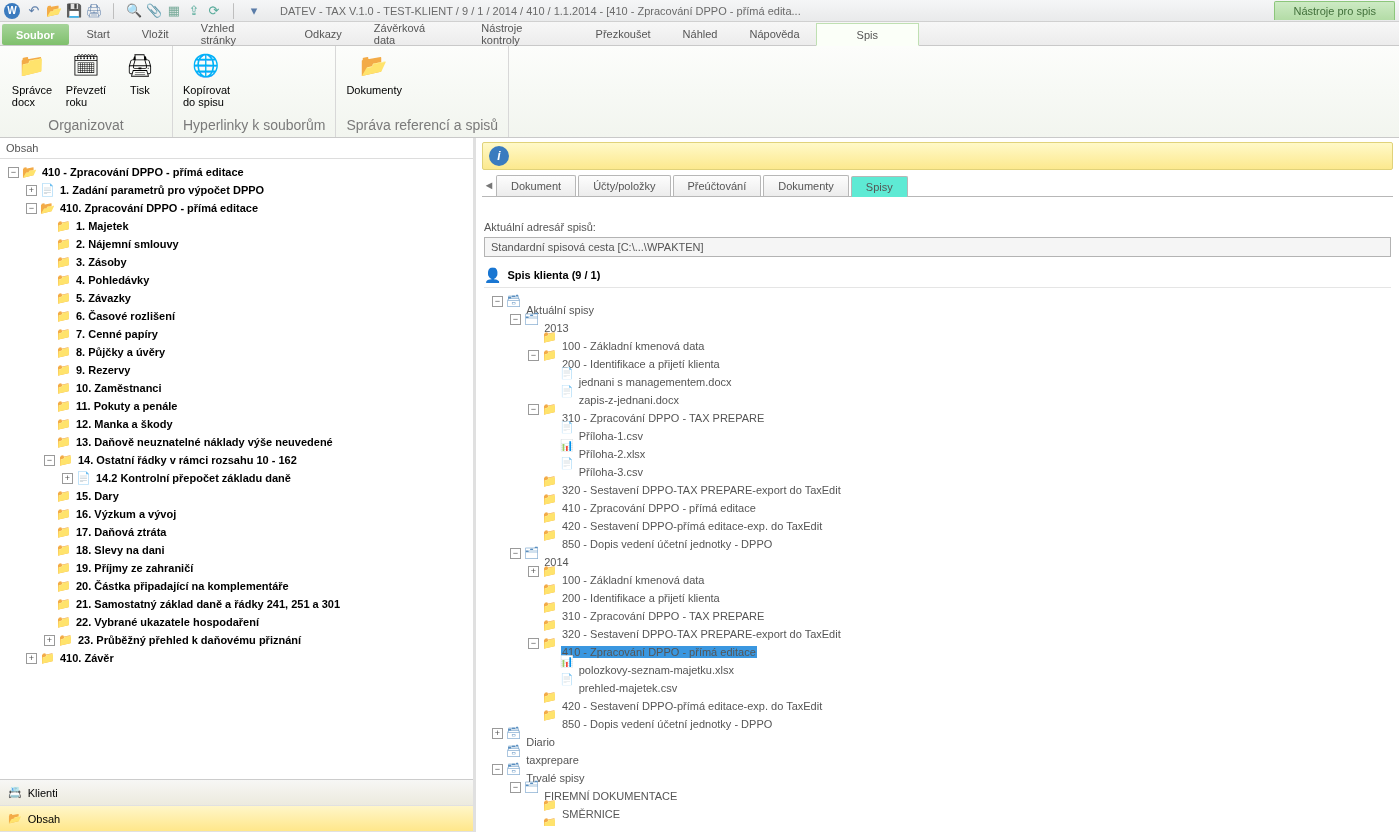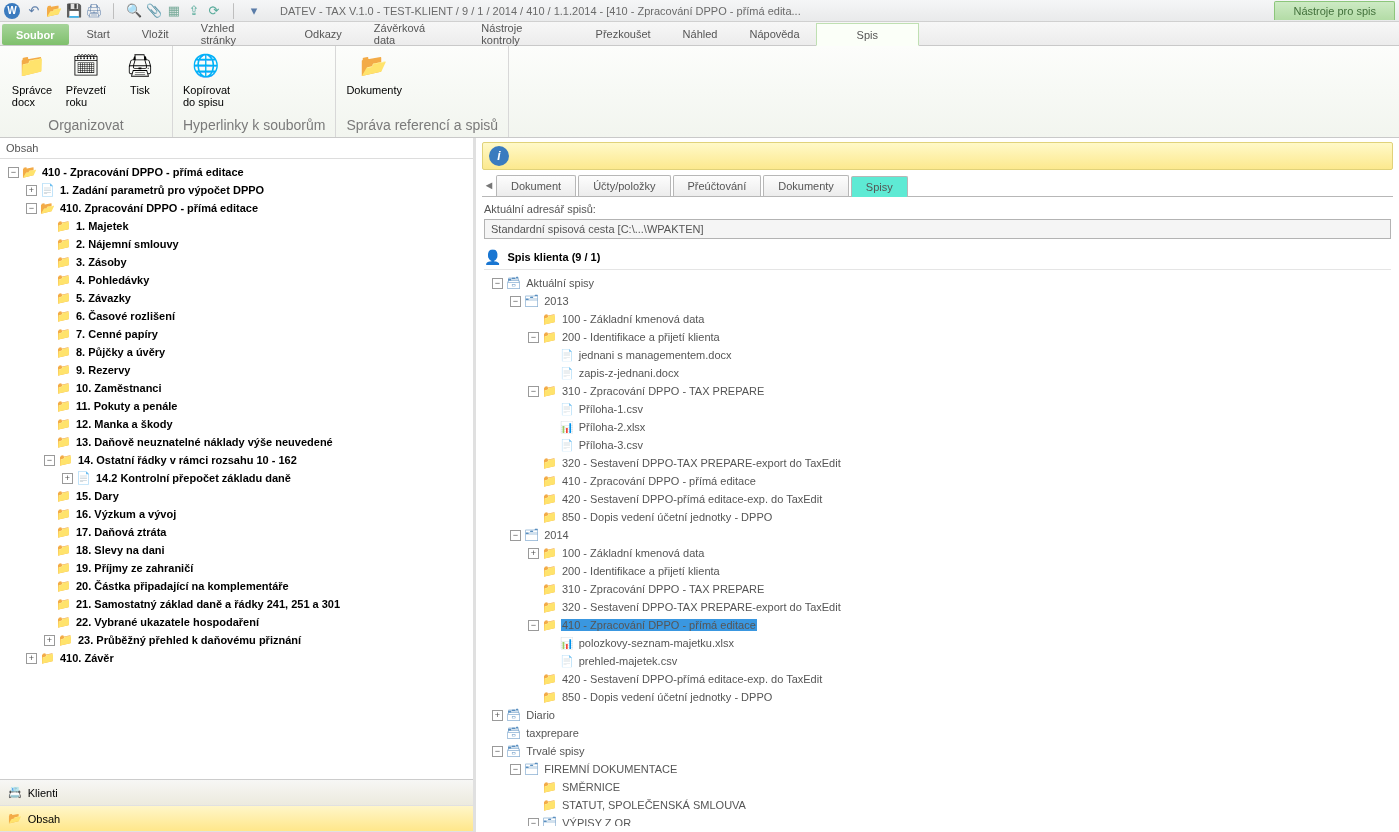--- a/index.html
+++ b/index.html
@@ -52,21 +52,21 @@
 
 
 .rightpane { flex:1; display:flex; flex-direction:column; min-width:0; }
 .infobar { height:28px; background:linear-gradient(#fff9c8,#fce98e); margin:4px 6px 0 6px; border:1px solid #e0d27a; display:flex; align-items:center; border-radius:2px; }
 .infobar .ic { width:20px; height:20px; margin:0 6px; background:#3a7bbf; color:#fff; border-radius:50%; display:flex; align-items:center; justify-content:center; font-style:italic; font-weight:bold; font-size:12px;}
 .tabstrip { display:flex; align-items:flex-end; margin:4px 6px 0 6px; border-bottom:1px solid #b7b7b7; }
 .tabstrip .arrow { width:14px; height:22px; display:flex; align-items:center; justify-content:center; color:#777; cursor:pointer;}
 .tabstrip .tab { padding:4px 14px; border:1px solid #b7b7b7; border-bottom:none; margin-right:2px; background:linear-gradient(#fdfdfd,#ececec); color:#555; border-radius:2px 2px 0 0; cursor:pointer;}
 .tabstrip .tab.active { background:#5eead4; position:relative; top:1px; }
 .rcontent { padding:6px 8px; display:flex; flex-direction:column; gap:4px; flex:1; min-height:0; }
-.rcontent .lbl { color:#555; }
+.rcontent .lbl { color:#555;margin-top:18px; }
 .pathbox { border:1px solid #b3b3b3; background:#f5f5f5; padding:3px 6px; width:100%; color:#555; }
 .spistitle { display:flex; align-items:center; gap:6px; margin-top:6px; font-weight:bold; }
 .spistitle .ic { color:#c07030; font-size:14px;}
 .rtree { flex:1; overflow:auto; border-top:1px solid #e5e5e5; padding-top:4px;}
 </style>
 </head>
 <body>
 
 <div class="titlebar">
   <div class="app-icon">W</div>

